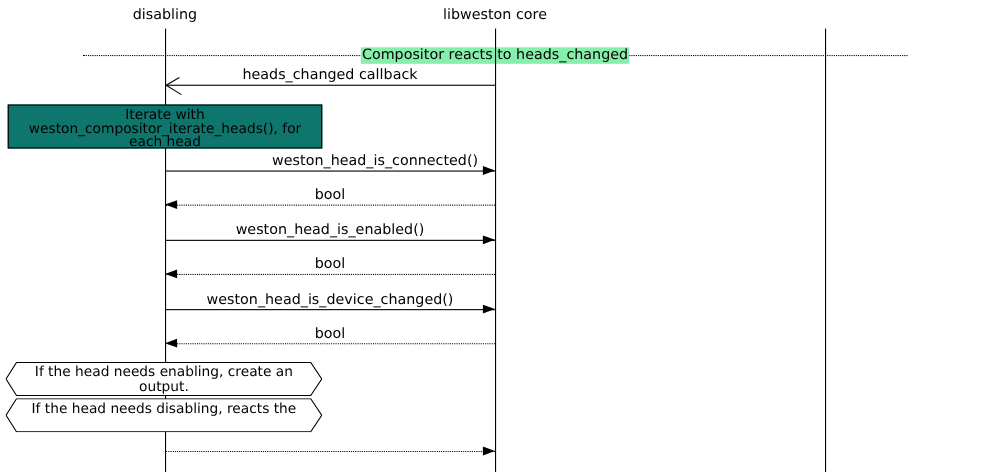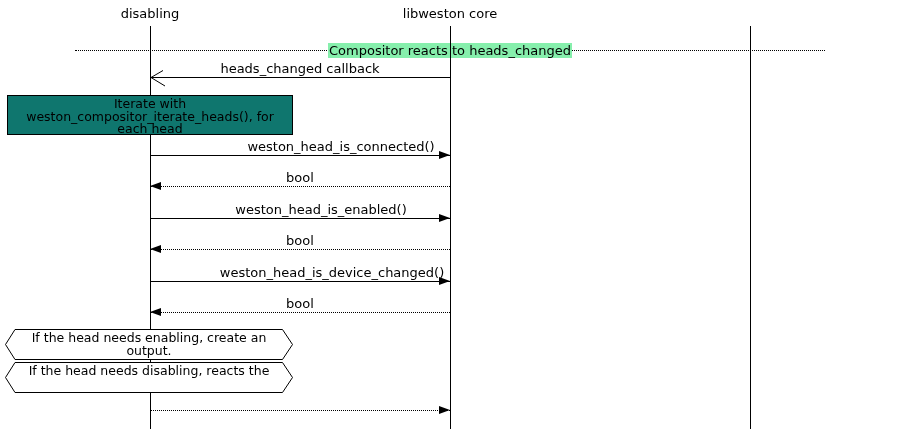--- a/index.html
+++ b/index.html
@@ -89,29 +89,29 @@
   </svg>
 
   <div class="msg-label" style="left:150px;width:300px;top:140px;margin-left:41px;">weston_head_is_connected()</div>
   <div class="line-solid" style="left:150px;width:300px;top:155px;"></div>
   <div class="arr-right" style="left:439px;top:151px;"></div>
 
   <div class="msg-label" style="left:150px;width:300px;top:171px;">bool</div>
   <div class="line-dotted" style="left:150px;width:300px;top:186px;"></div>
   <div class="arr-left" style="left:150px;top:182px;"></div>
 
-  <div class="msg-label" style="left:150px;width:300px;top:203px;padding-left:21px;">weston_head_is_enabled()</div>
+  <div class="msg-label" style="left:150px;width:300px;top:203px;">weston_head_is_enabled()</div>
   <div class="line-solid" style="left:150px;width:300px;top:218px;"></div>
   <div class="arr-right" style="left:439px;top:214px;"></div>
 
   <div class="msg-label" style="left:150px;width:300px;top:234px;">bool</div>
   <div class="line-dotted" style="left:150px;width:300px;top:249px;"></div>
   <div class="arr-left" style="left:150px;top:245px;"></div>
 
-  <div class="msg-label" style="left:150px;width:300px;top:266px;margin-left:32px;">weston_head_is_device_changed()</div>
+  <div class="msg-label" style="left:150px;width:300px;top:266px;">weston_head_is_device_changed()</div>
   <div class="line-solid" style="left:150px;width:300px;top:281px;"></div>
   <div class="arr-right" style="left:439px;top:277px;"></div>
 
   <div class="msg-label" style="left:150px;width:300px;top:297px;">bool</div>
   <div class="line-dotted" style="left:150px;width:300px;top:312px;"></div>
   <div class="arr-left" style="left:150px;top:308px;"></div>
 
   <div class="hexnote" style="top:329px;">
     <svg width="288" height="31">
       <polygon points="10,0.5 277.5,0.5 287.5,15.5 277.5,30.5 10,30.5 0.5,15.5" fill="#fff" stroke="#000" stroke-width="1"></polygon>

